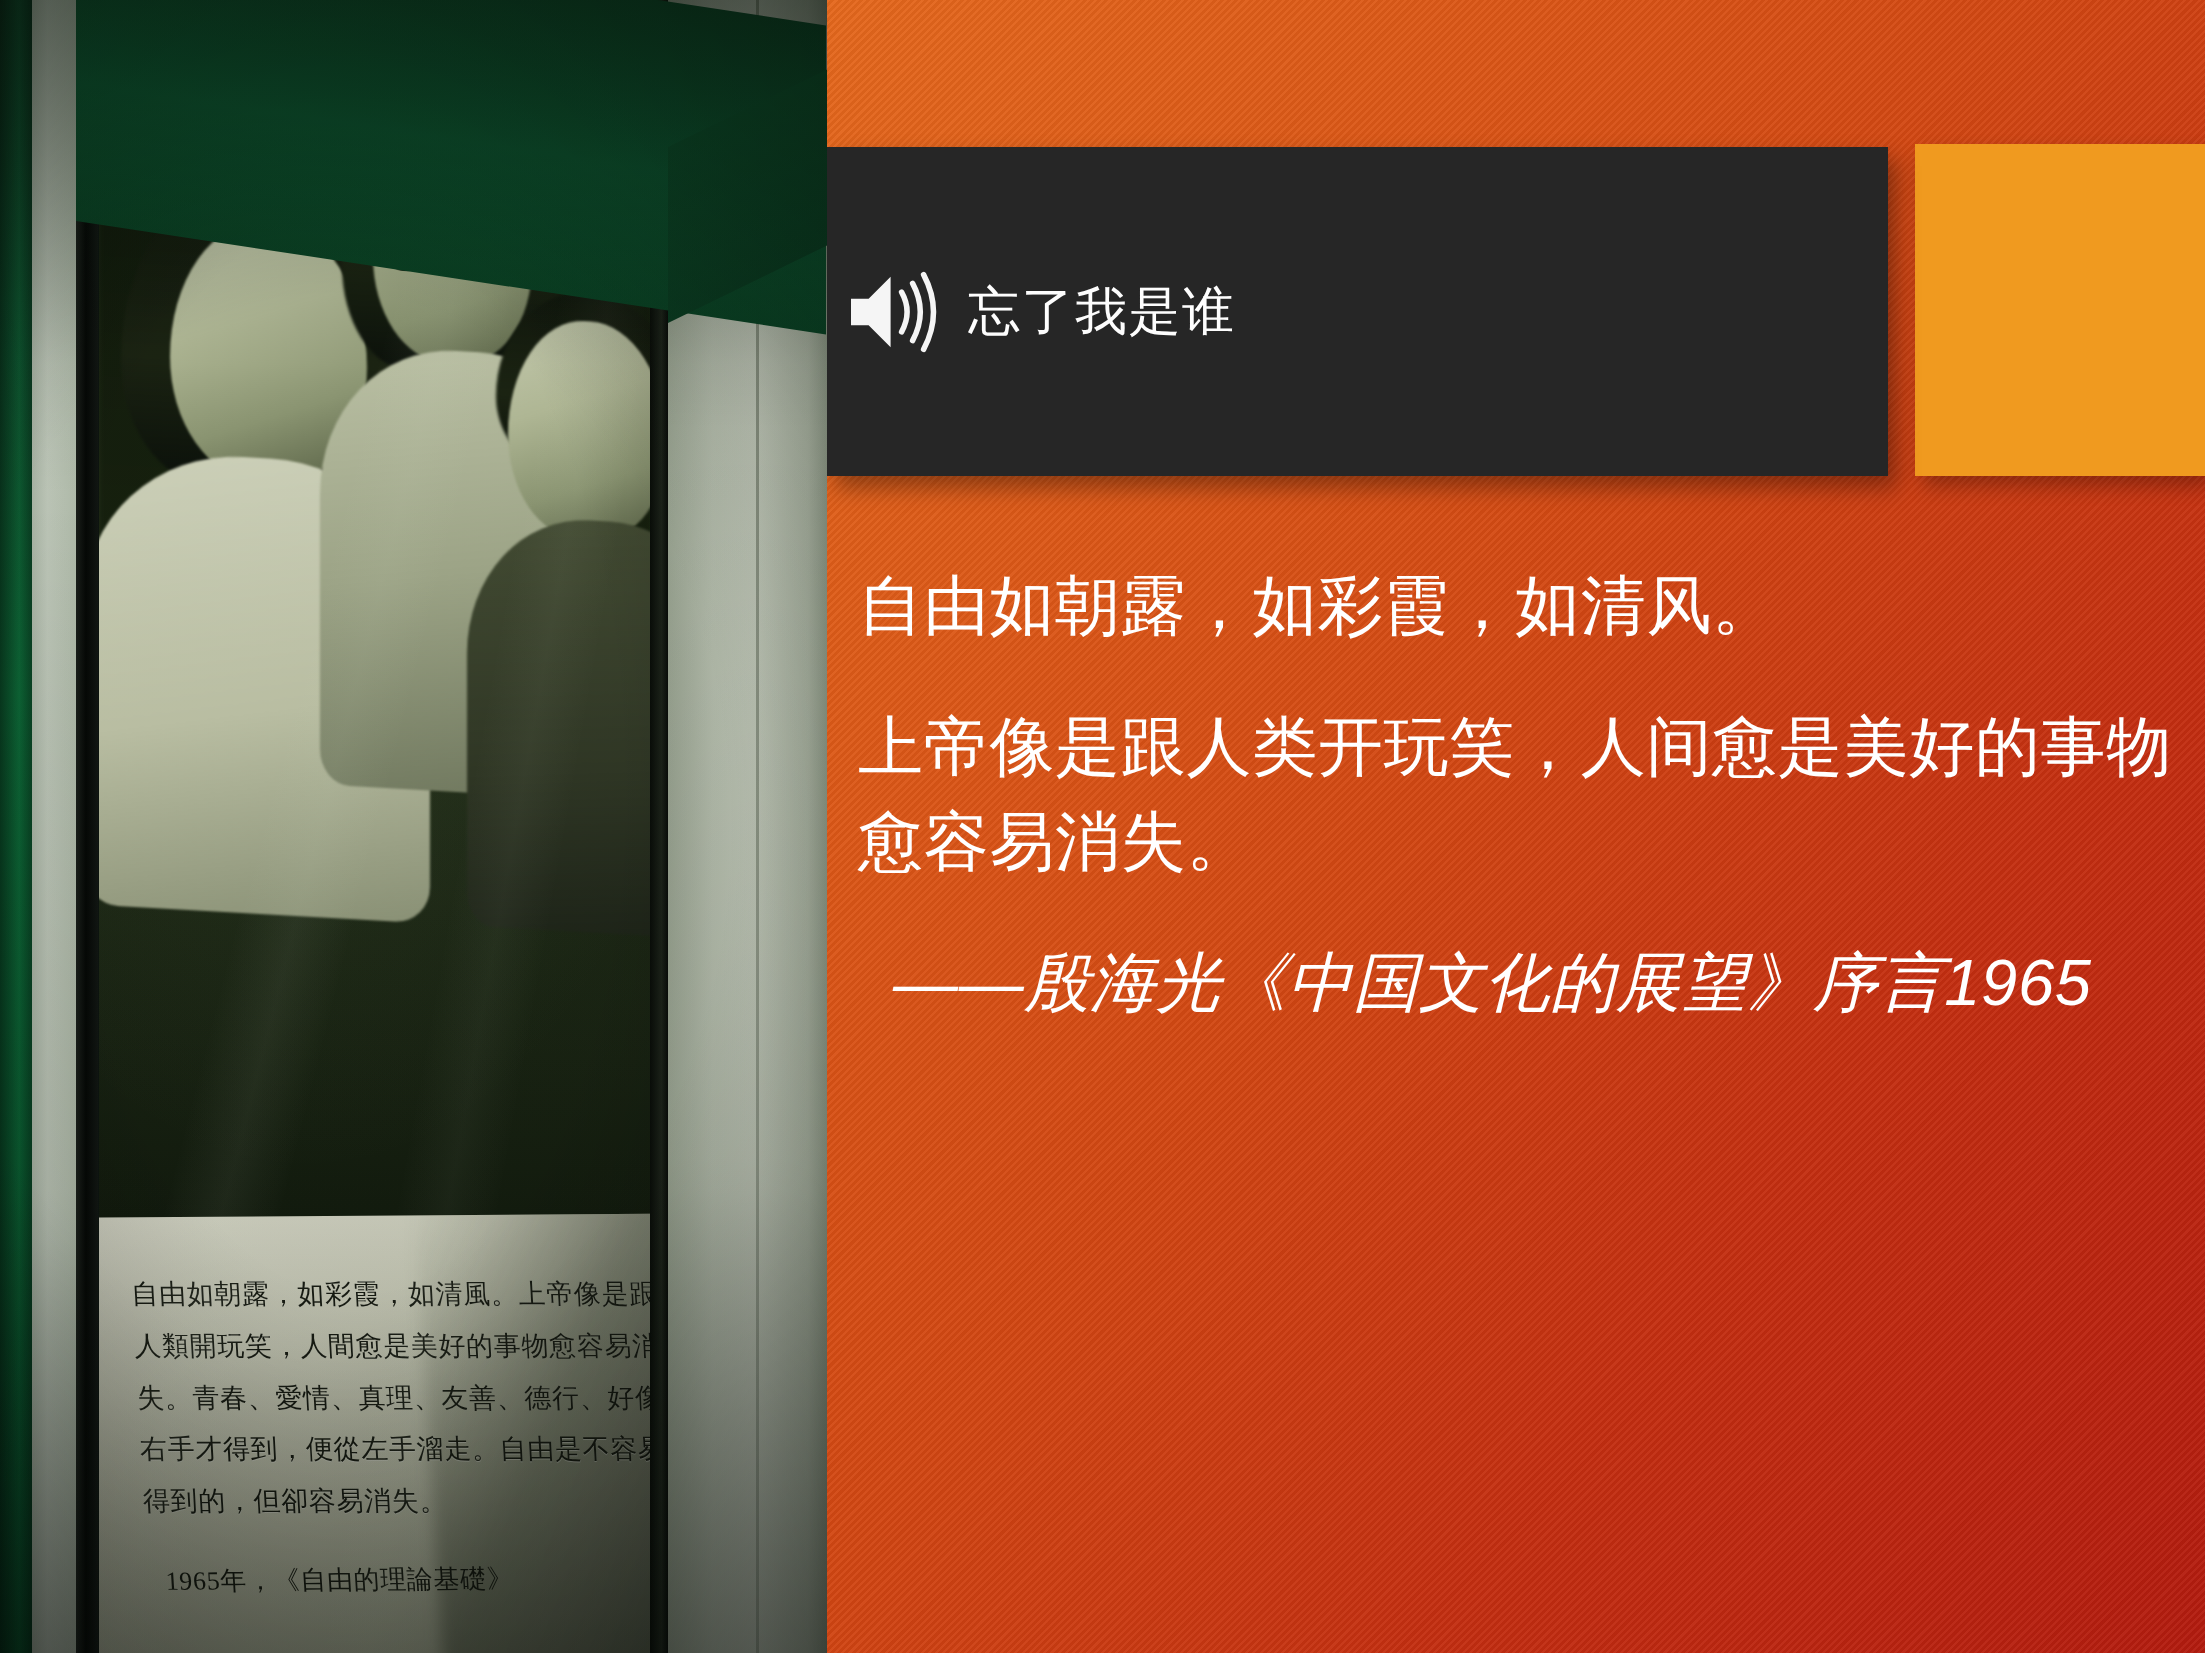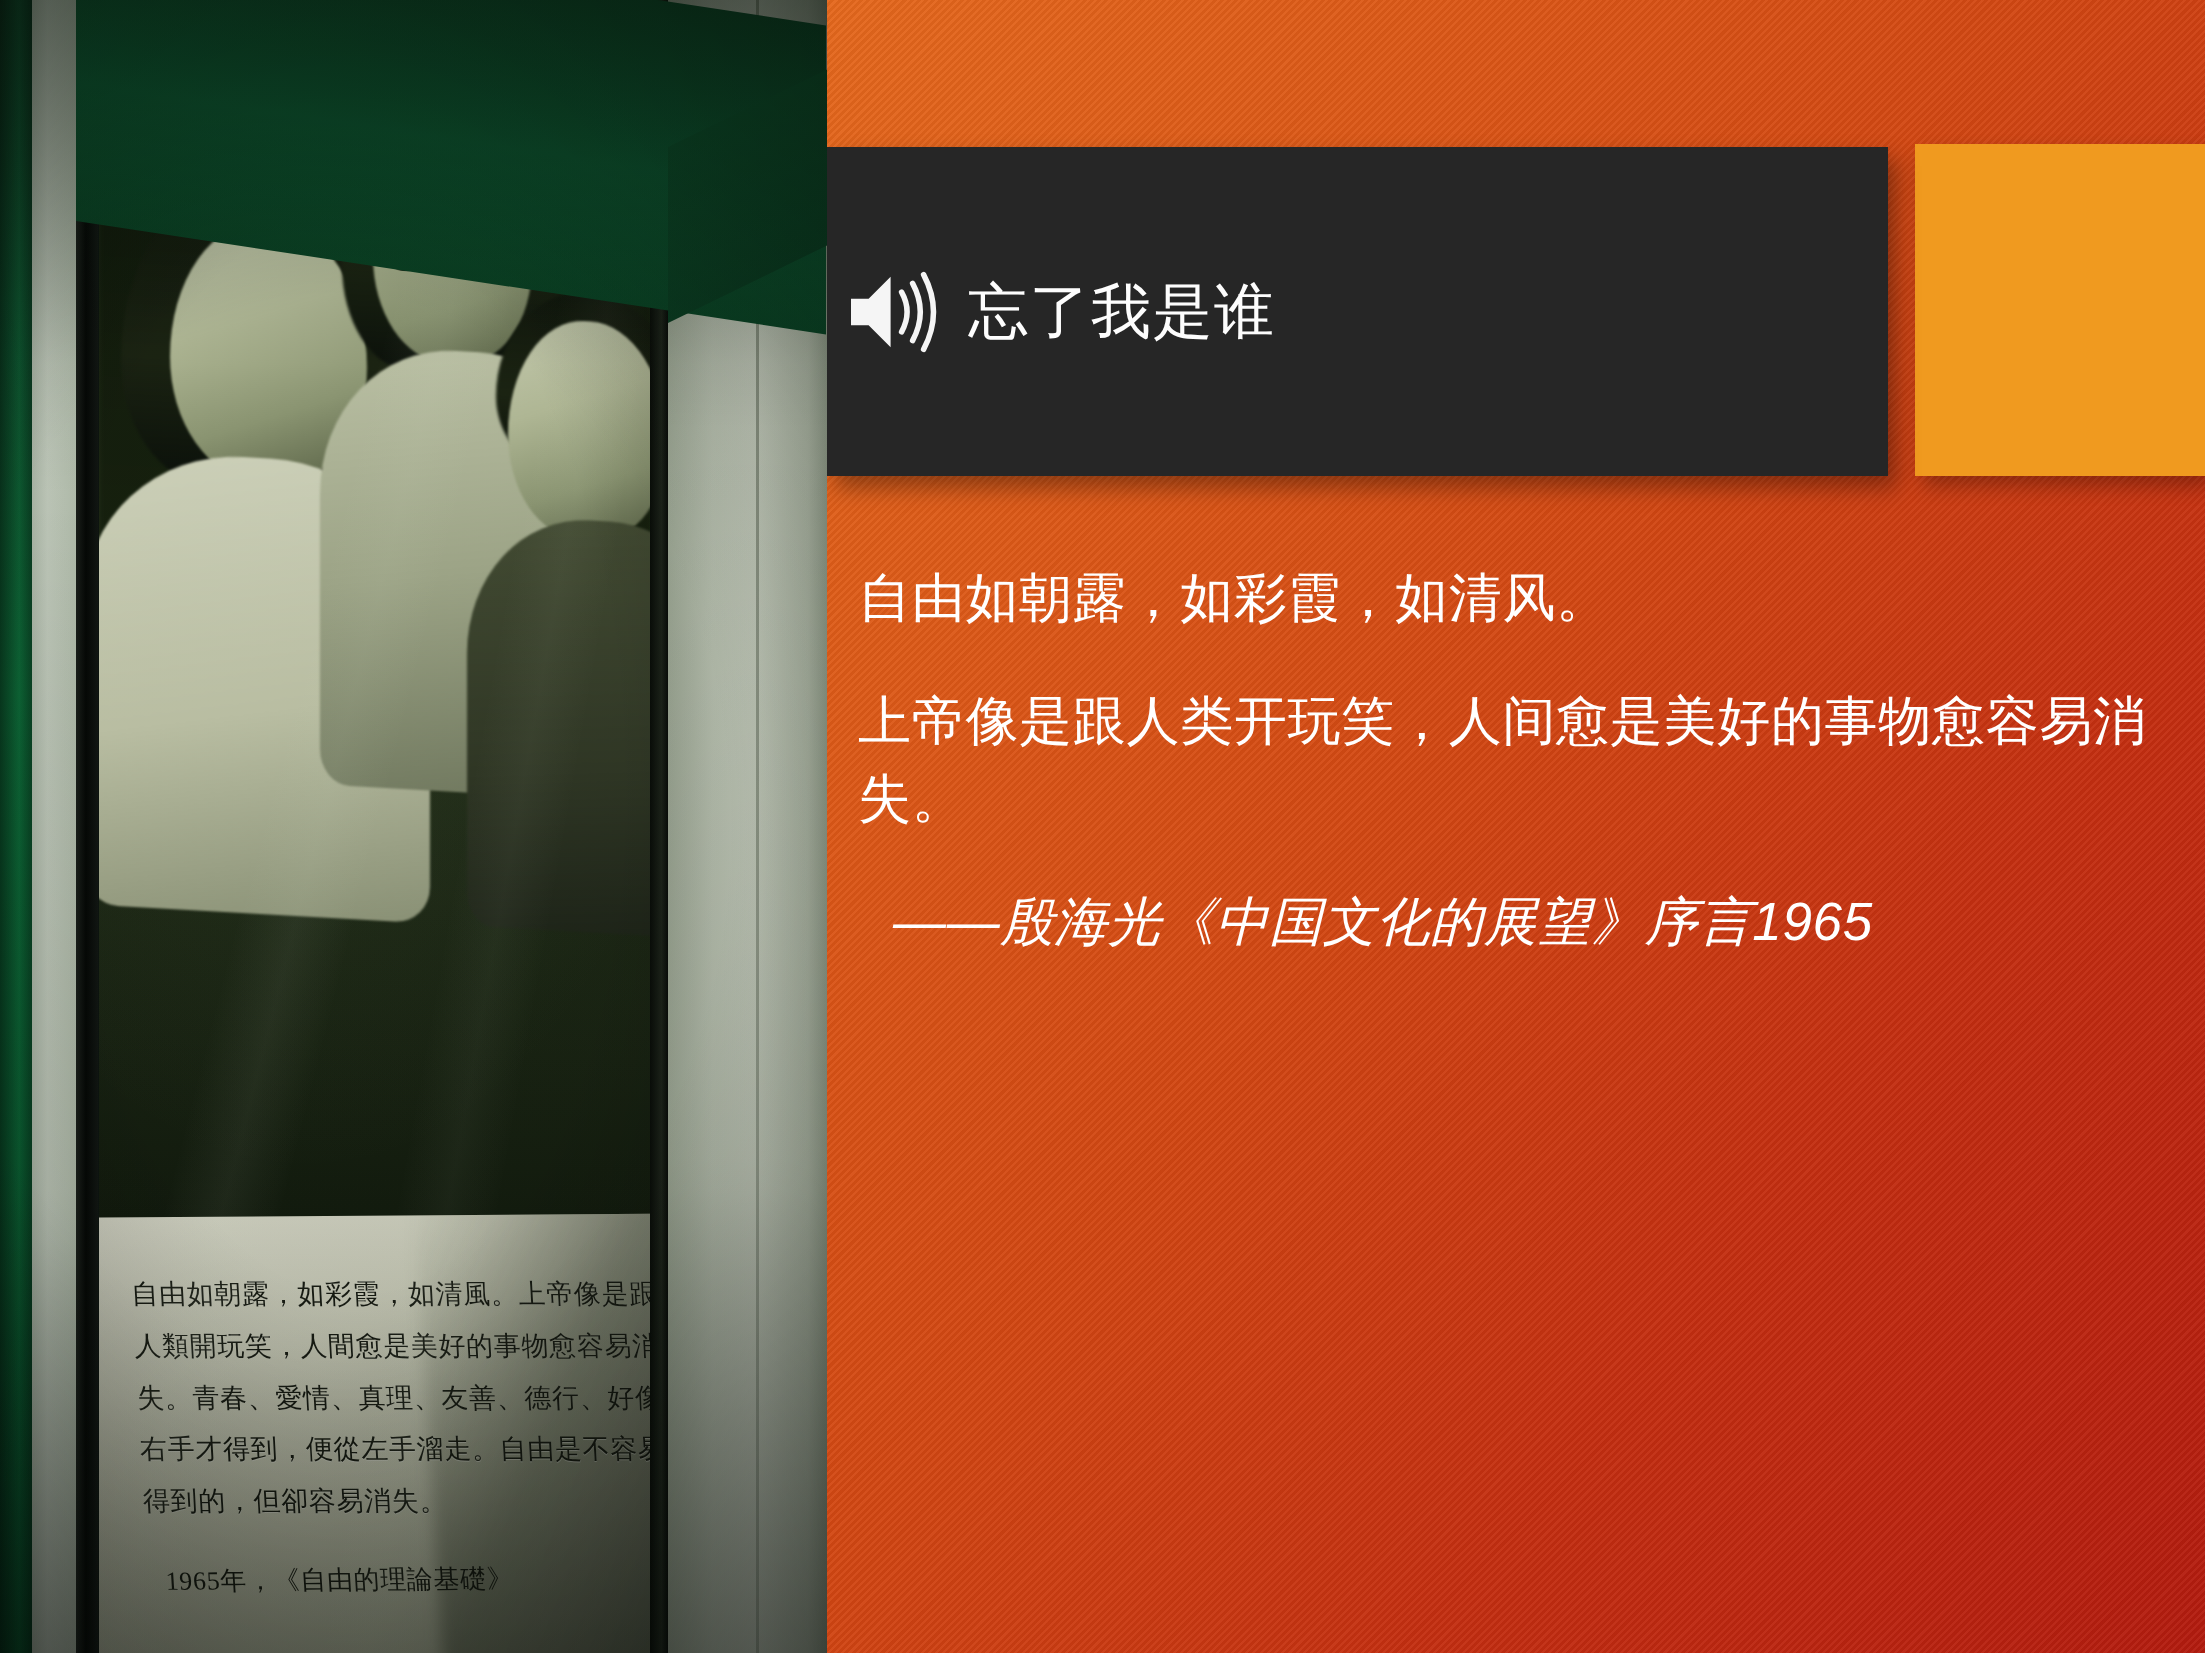--- a/index.html
+++ b/index.html
@@ -268,34 +268,34 @@
   #speaker-icon{
     width:147px;
     display:flex;
     align-items:center;
     justify-content:center;
     flex:0 0 auto;
     margin-left:-5.9px;
   }
   #title-text{
     color:#fdfdfd;
-    font-size:60px;
+    font-size:52px;
     line-height:1.33;
     letter-spacing:1.5px;
     white-space:nowrap;
   }
   #title-text .tline{display:block;}
 
   
   #body-copy{
     position:absolute;
     left:31px; top:559px;
     width:1316px;
     color:#ffffff;
-    font-size:53px;
+    font-size:65px;
     line-height:1.46;
     letter-spacing:0.7px;
   }
   #body-copy p{margin:0 0 46px 0;}
   #body-copy p:last-child{margin-bottom:0;}
   #attribution{
     margin:0;
     padding-left:35px;
     white-space:nowrap;
     font-style:italic;

